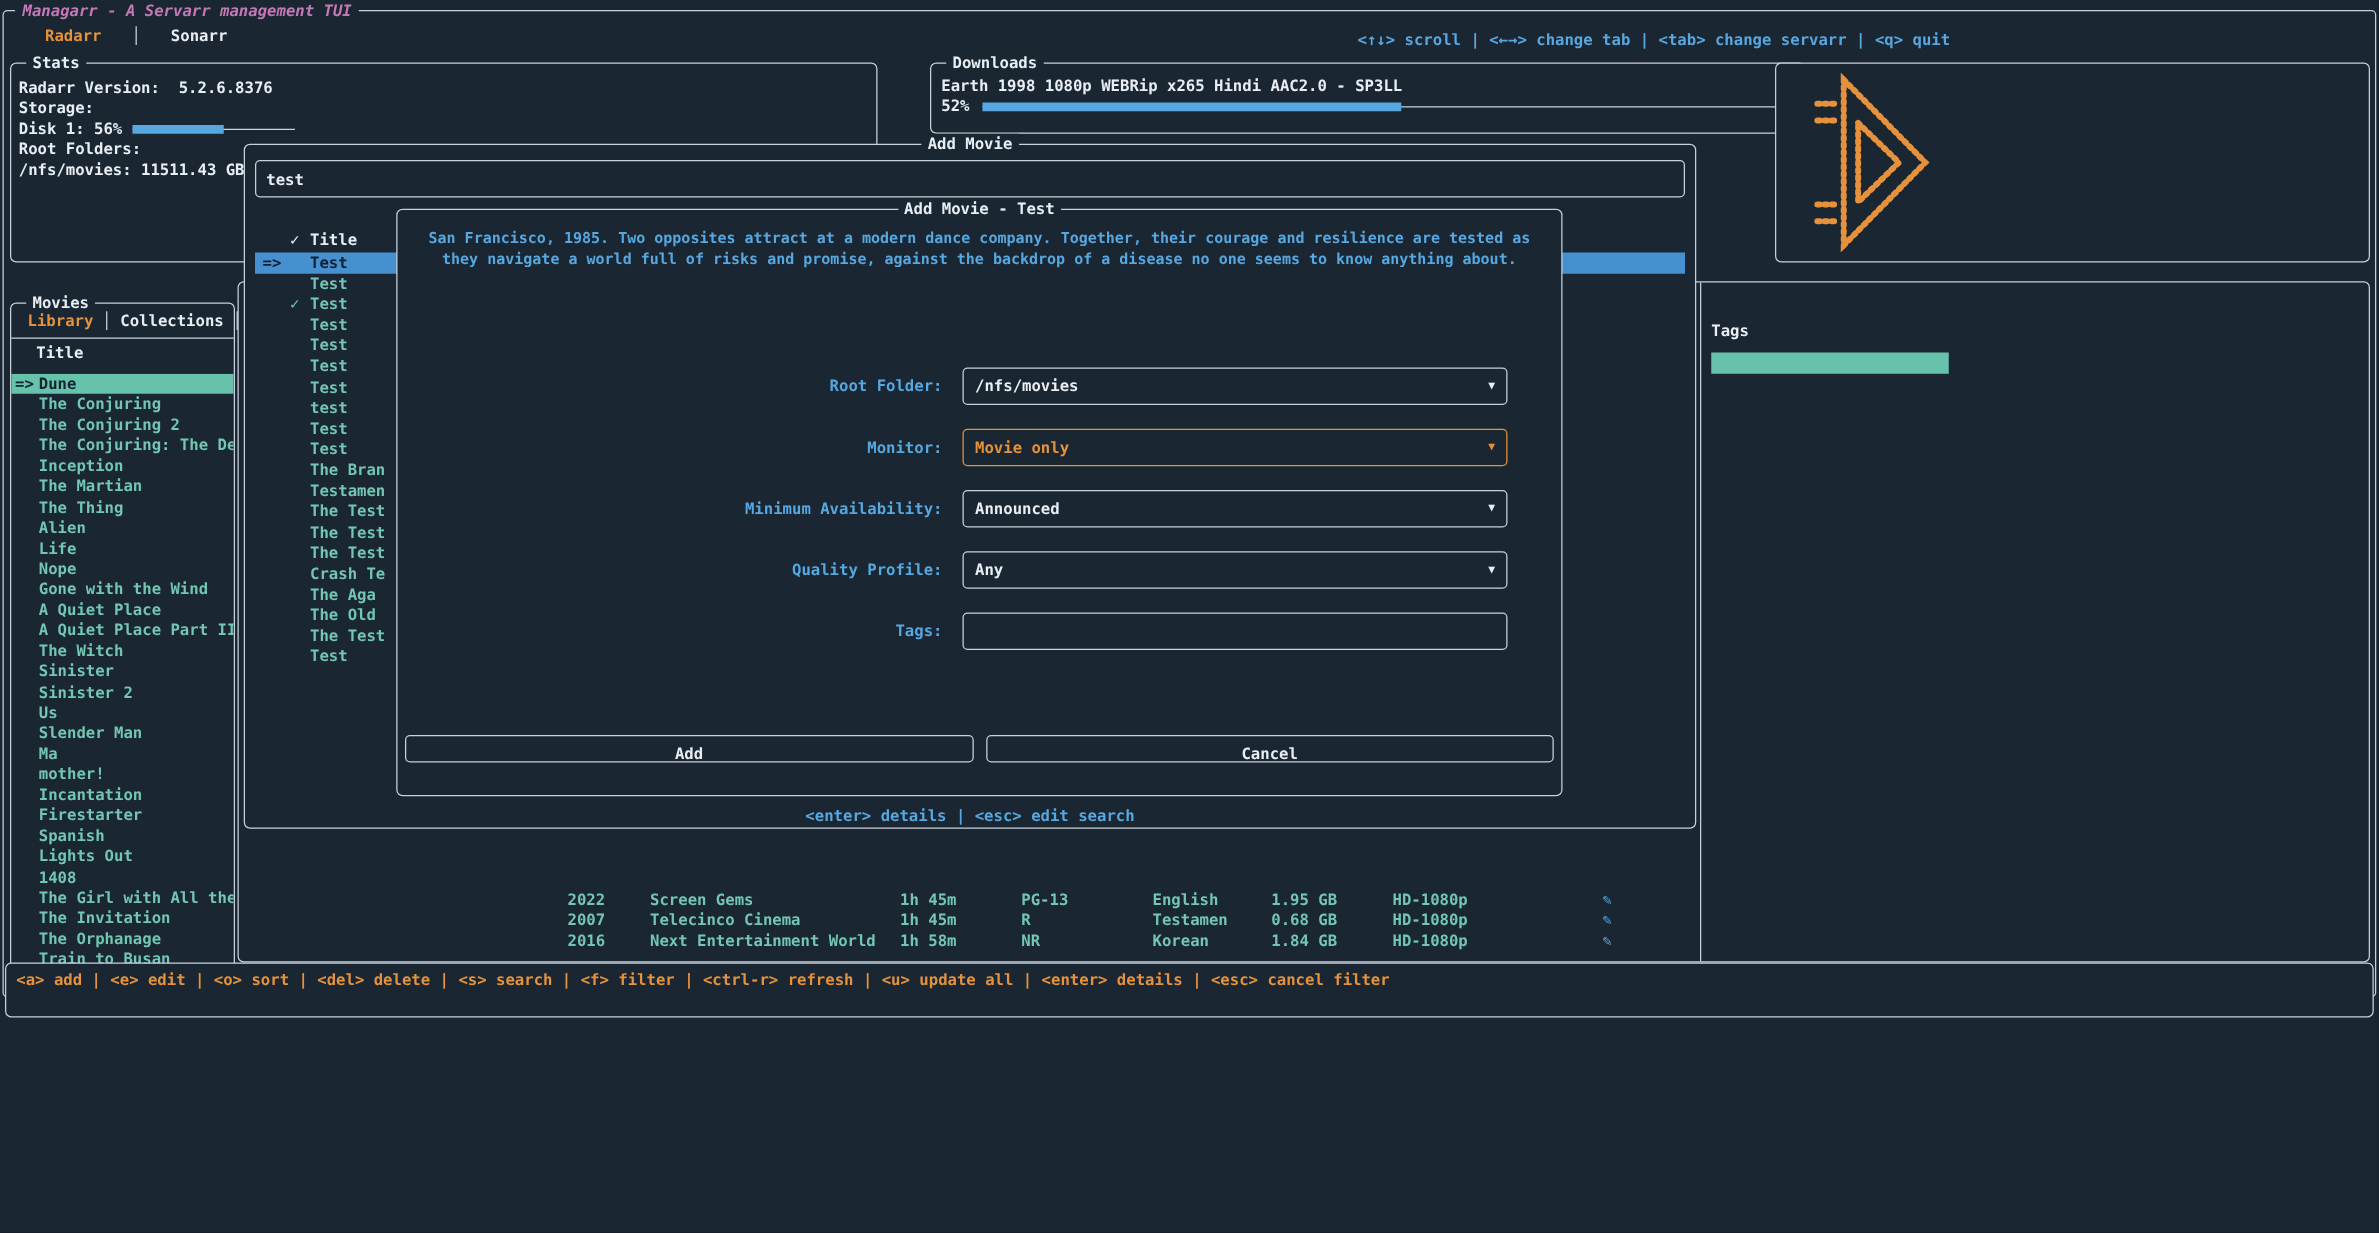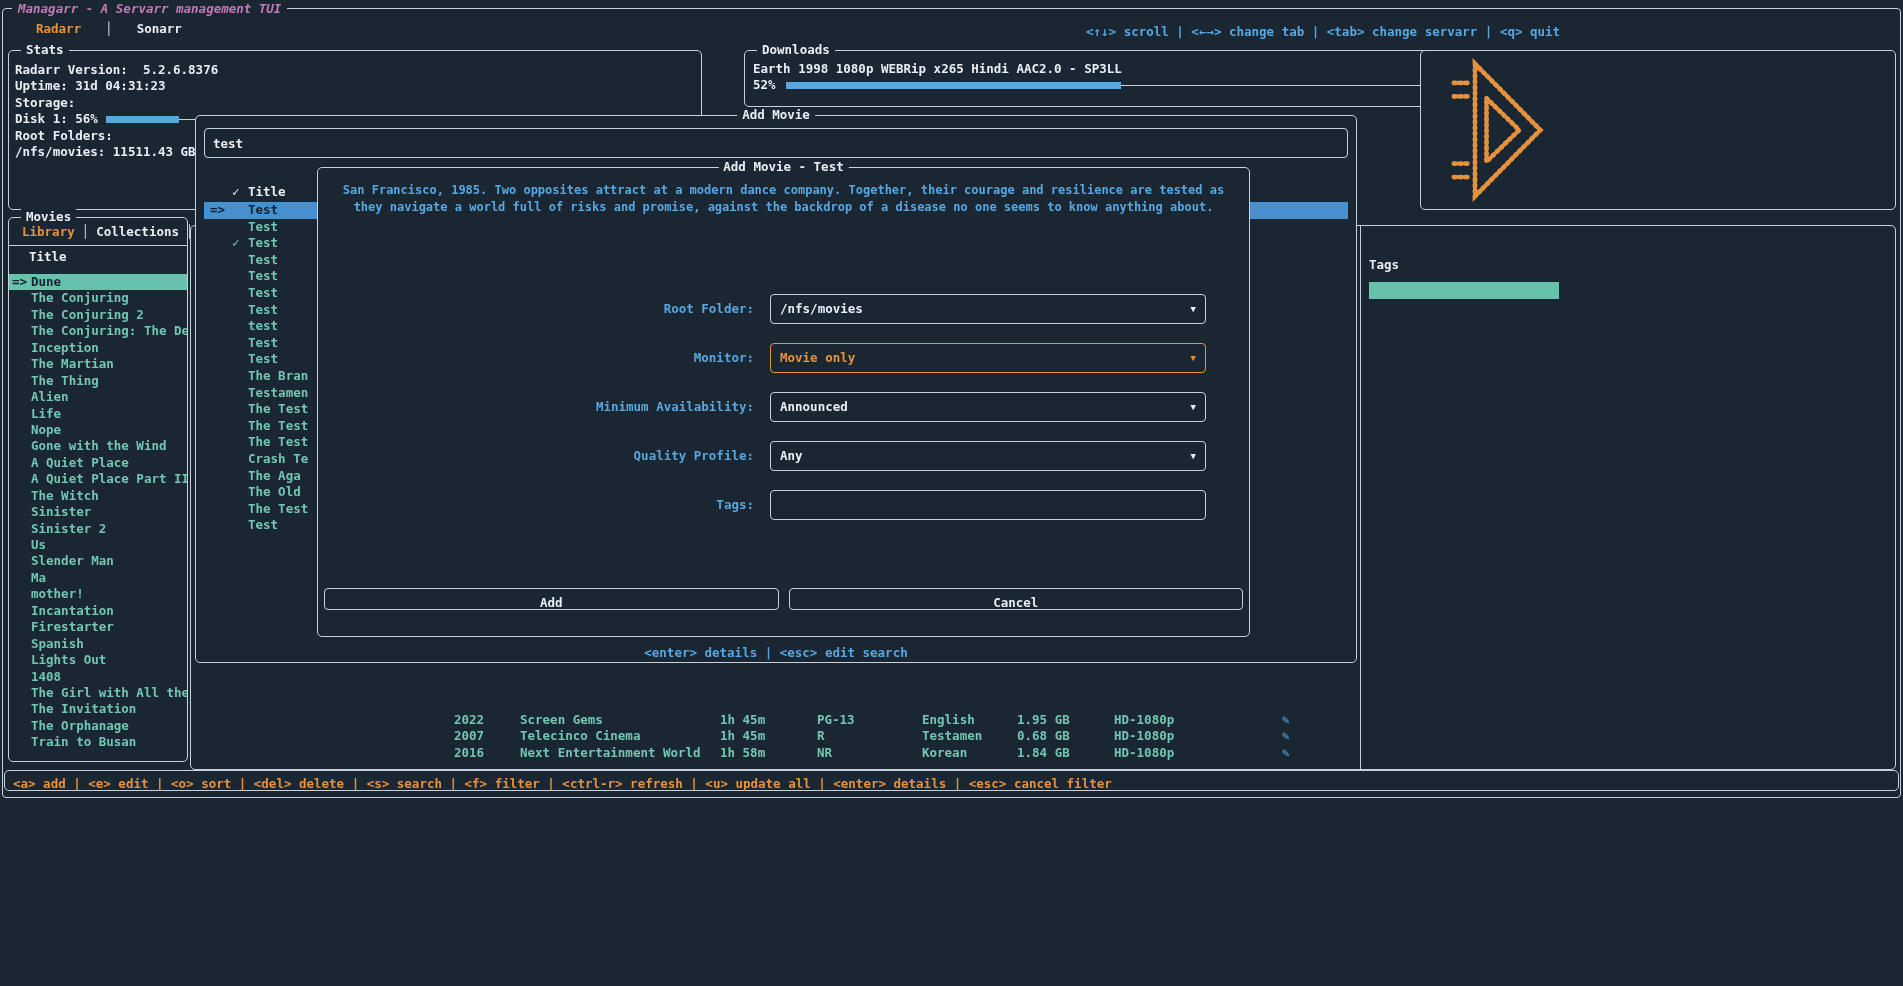--- a/index.html
+++ b/index.html
@@ -31,21 +31,21 @@
   
   #downloads-box{left:744px;top:50px;width:700px;height:57px;}
   .dl-body{position:absolute;left:8px;top:10px;right:8px;}
   #dl-gauge{flex:1;margin-left:10px;margin-right:4px;display:block;}
 
   
   #logo-box{left:1420px;top:50px;width:476px;height:160px;}
   #logo-box svg{position:absolute;left:24px;top:7px;color:var(--orange);}
 
   
-  #movies-box{left:8px;top:217px;width:180px;height:545px;}
+  #movies-box{left:8px;top:242px;width:180px;height:545px;}
   .mp-tabs{position:absolute;left:6px;top:5px;height:17px;display:flex;align-items:center;}
   .mp-tabs .ptab .lbl{margin:0 7px;color:var(--white);}
   .mp-tabs .ptab.active .lbl{color:var(--orange);}
   .ptab .pipe{color:var(--border);font-weight:normal;}
   .mp-sep{position:absolute;left:0;right:0;top:27px;border-top:1px solid var(--border);}
   .mp-coltitle{position:absolute;left:20px;top:31px;color:var(--white);}
   .movie-list{position:absolute;left:0;right:0;top:56px;overflow:hidden;}
   .mrow{height:16.45px;line-height:16.45px;color:var(--teal);padding-left:3px;display:flex;white-space:pre;overflow:hidden;}
   .mrow .pfx{width:19px;flex:none;}
   .mrow.selected{background:var(--sel_teal);color:var(--sel_teal_text);}
@@ -55,21 +55,21 @@
   .tags-divider{position:absolute;left:1169px;top:0;bottom:0;width:0;border-left:1px solid var(--border);}
   .tags-head{position:absolute;left:1178px;top:31px;color:var(--white);}
   .tags-sel-bar{position:absolute;left:1178px;top:56px;width:190px;height:17px;background:var(--sel_teal);}
   .lib-rows{position:absolute;left:1px;right:2px;top:486px;}
   .lrow{position:relative;height:16.45px;line-height:16.45px;color:var(--teal);white-space:pre;}
   .lrow span{position:absolute;top:0;}
   .c-year{left:262px;} .c-studio{left:328px;} .c-runtime{left:528px;} .c-rating{left:625px;}
   .c-language{left:730px;} .c-size{left:825px;} .c-quality{left:922px;} .c-mon{left:1090px;color:var(--blue);}
 
   
-  #footer-box{left:4px;top:770px;width:1895px;height:21px;}
+  #footer-box{left:4px;top:770px;width:1895px;height:44px;}
   #footer-box .help{position:absolute;left:8px;top:0;line-height:25px;color:var(--orange);white-space:pre;}
 
   
   #add-movie-modal{left:195px;top:115px;width:1162px;height:548px;z-index:5;}
   .search-wrap{position:absolute;left:8px;top:12px;right:8px;height:30px;border:1px solid var(--border);border-radius:4px;}
   .search-wrap input{width:100%;height:28px;background:transparent;border:none;outline:none;color:var(--white);font:inherit;padding:0 8px;}
   .rrow{height:16.6px;line-height:16.6px;color:var(--teal);display:flex;padding-left:6px;white-space:pre;overflow:hidden;}
   .rrow .pfx{width:22px;flex:none;}
   .rrow .chk{width:16px;flex:none;}
   .rrow.selected{background:var(--sel_blue);color:var(--sel_blue_text);}
@@ -103,21 +103,20 @@
 
       <span class="ptab"><span class="lbl">Sonarr</span><span class="pipe"></span></span>
     </div>
 
   <div class="abs" id="top-help">&lt;↑↓&gt; scroll | &lt;←→&gt; change tab | &lt;tab&gt; change servarr | &lt;q&gt; quit</div>
 
   <div class="box" id="stats-box">
     <span class="box-title">Stats</span>
     <div class="stats-body">
       <div class="trow">Radarr Version:  5.2.6.8376</div>
-      <div class="trow">Uptime: 31d 04:31:23</div>
       <div class="trow">Storage:</div>
       <div class="trow">
         <span>Disk 1: 56%</span>
         <span class="gauge" id="disk-gauge"><span class="gauge-fill" style="width: 56%;"></span></span>
       </div>
       <div class="trow">Root Folders:</div>
       <div class="trow">/nfs/movies: 11511.43 GB</div>
     </div>
   </div>
 

